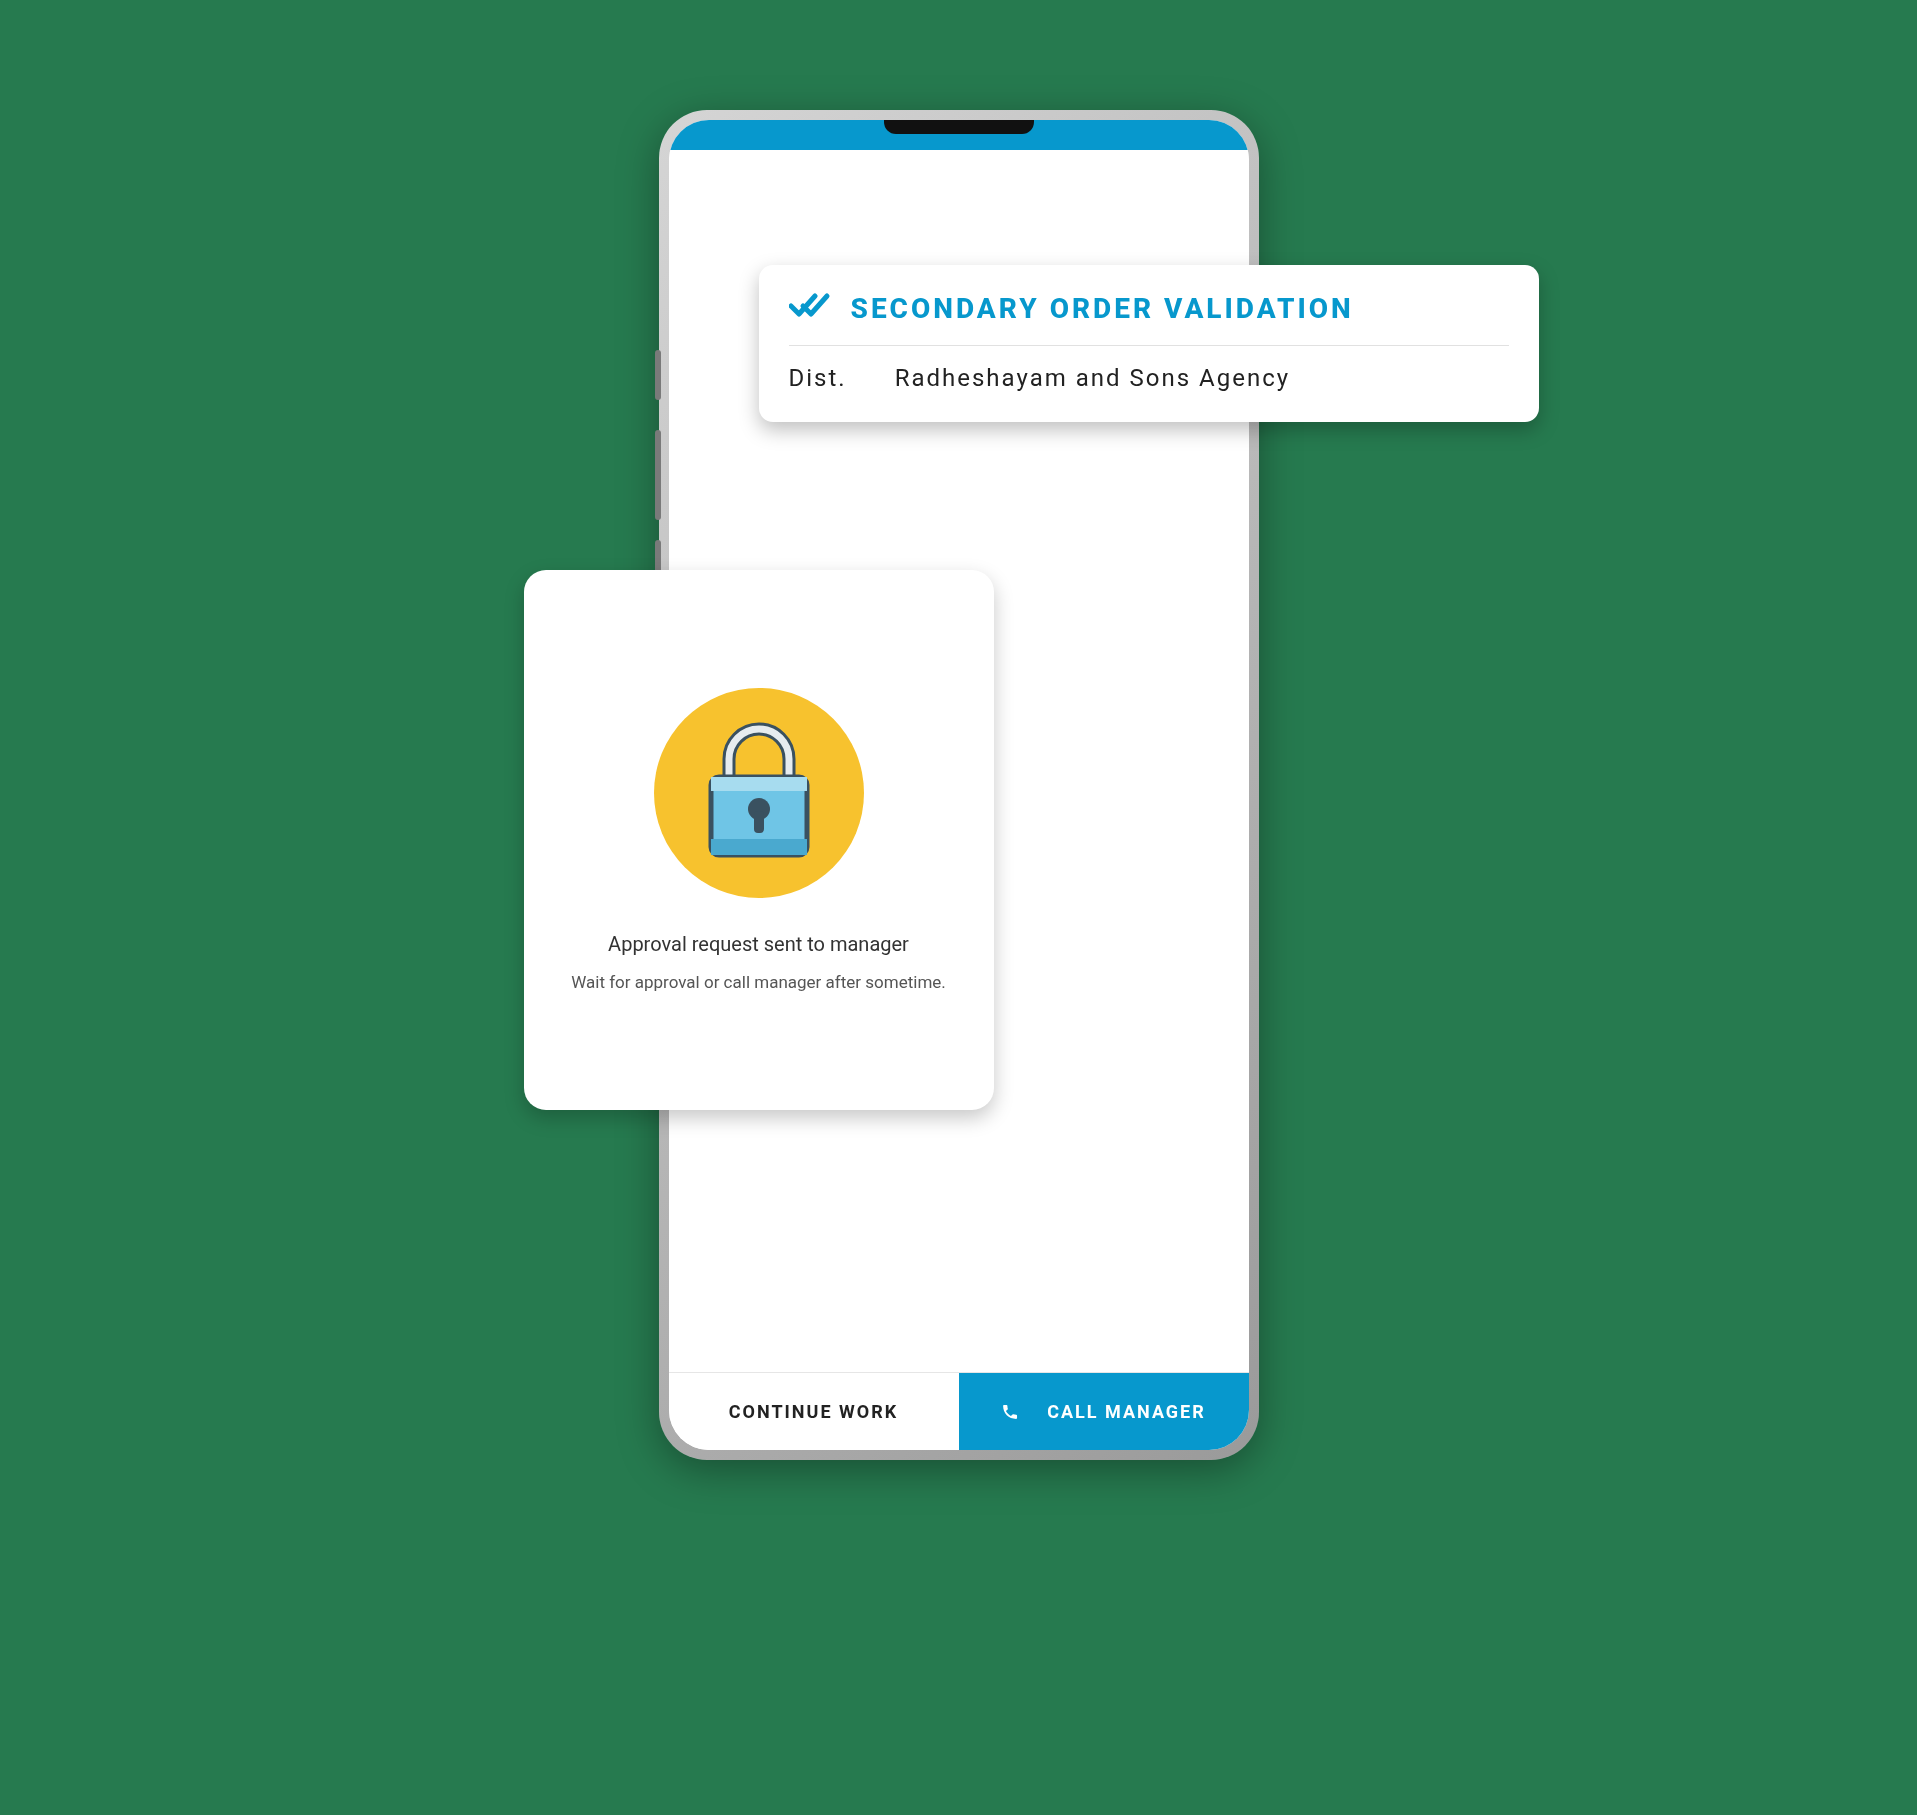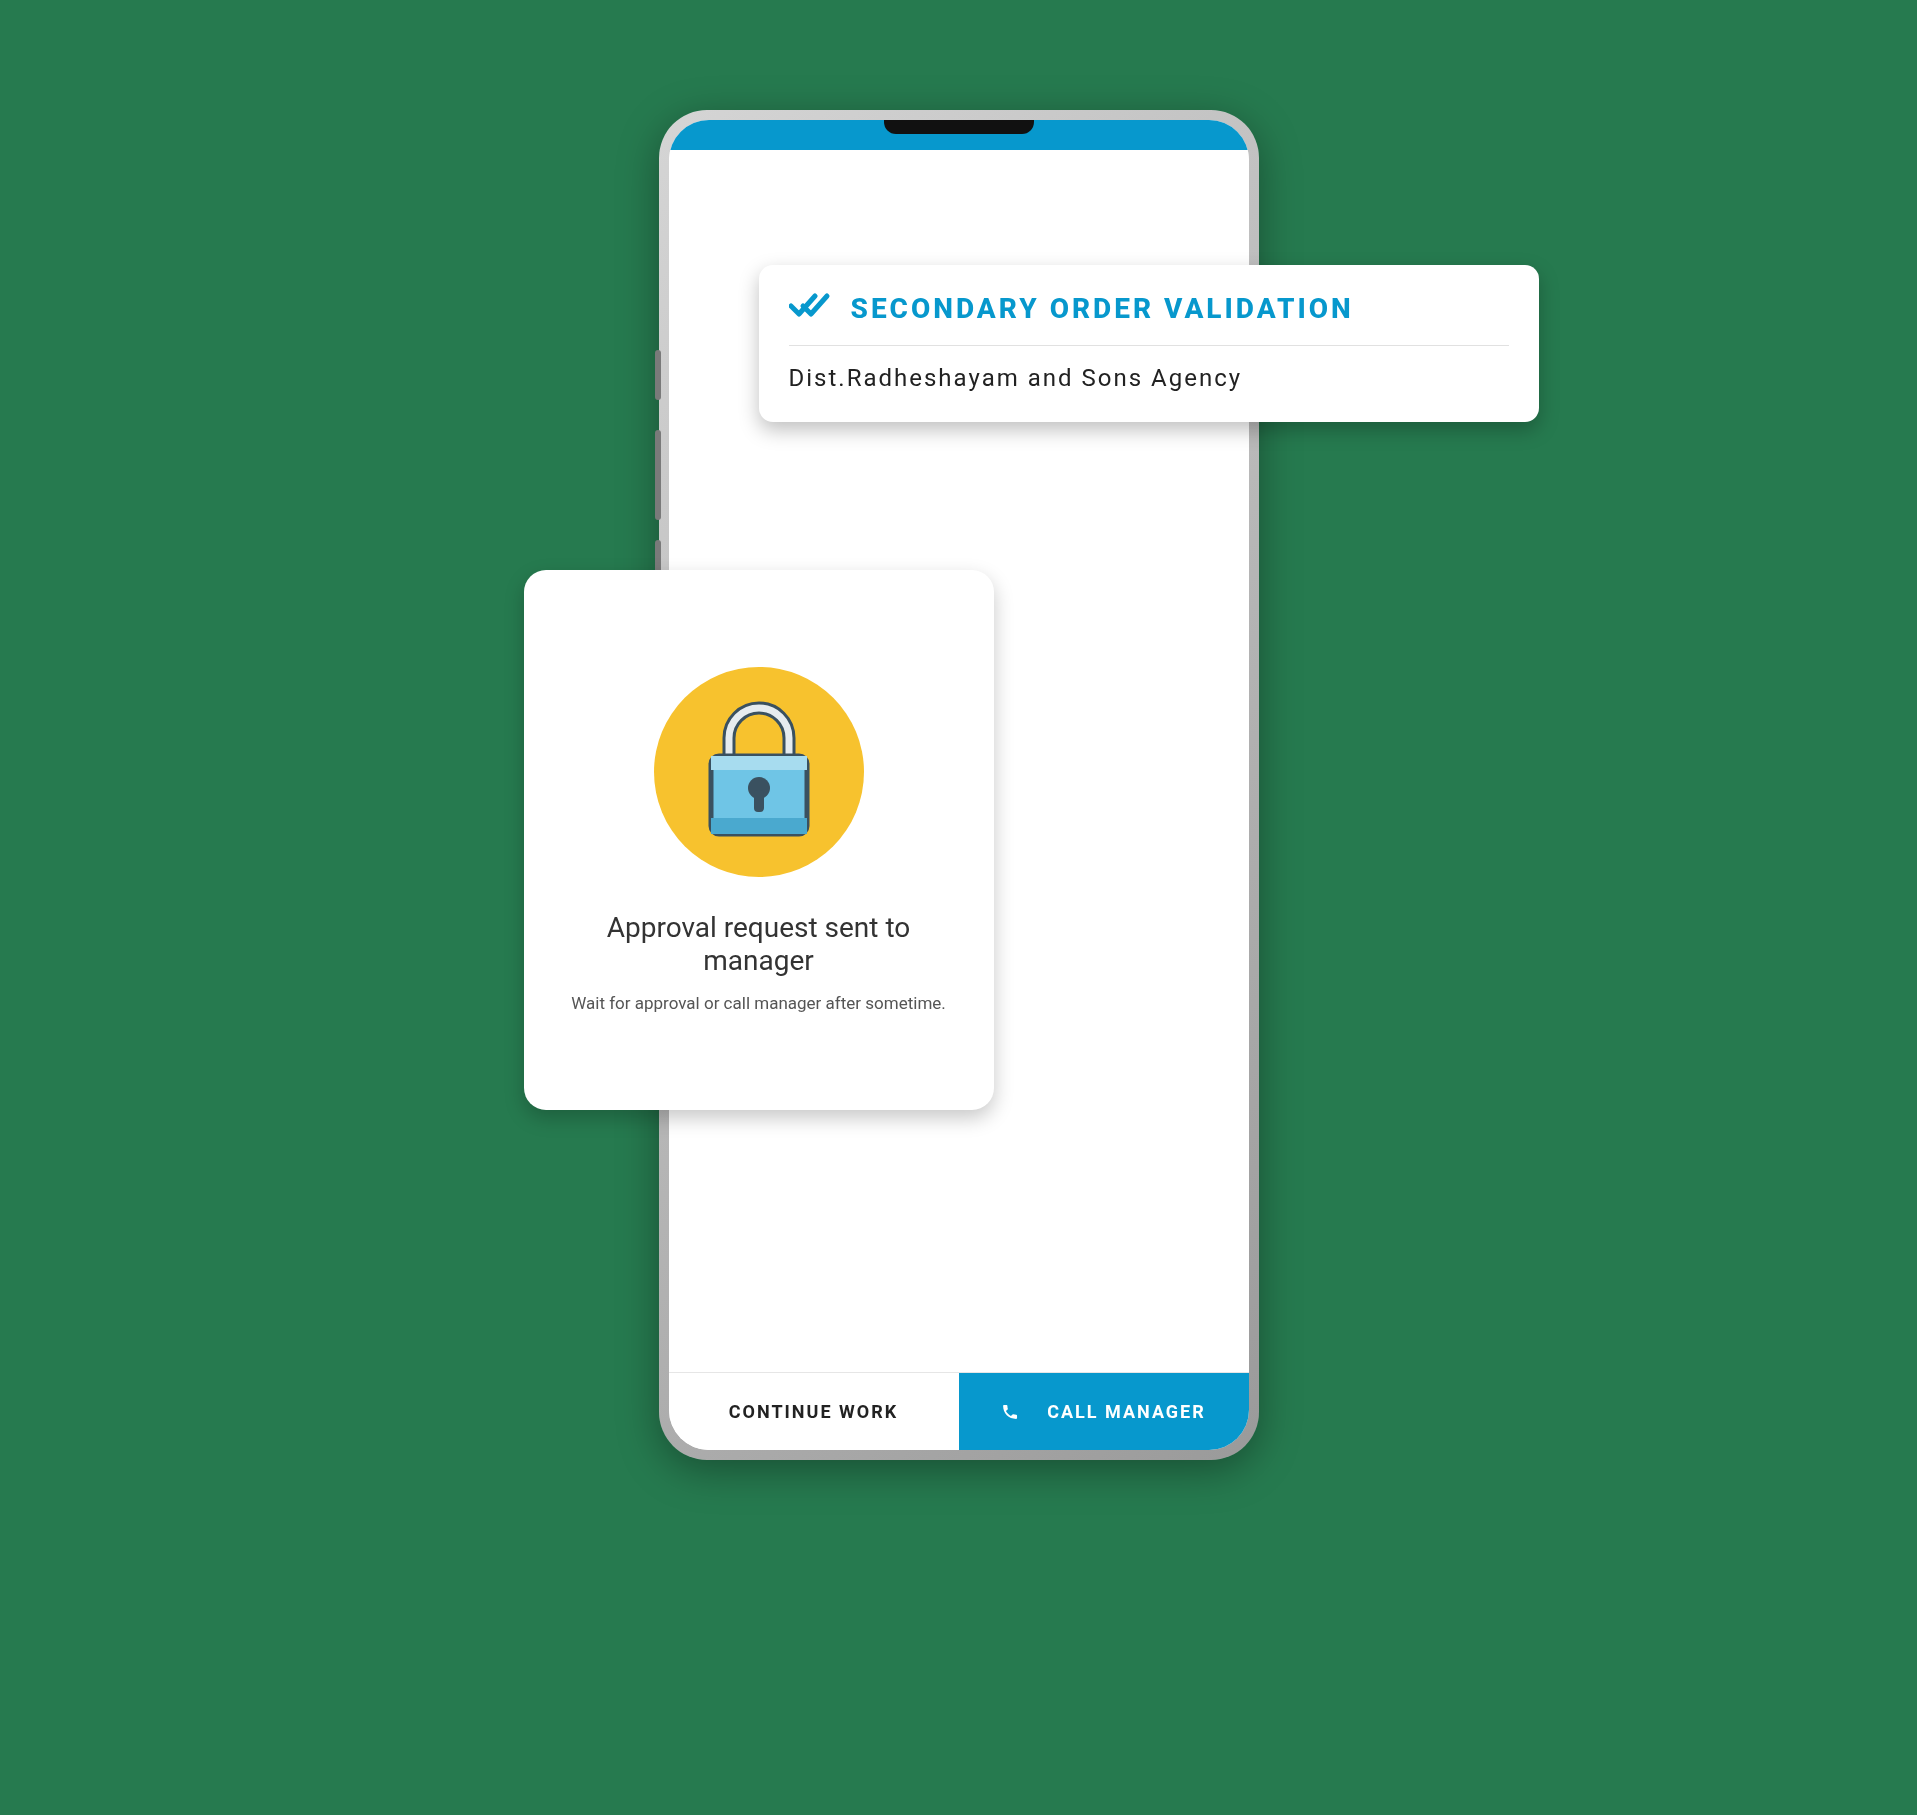--- a/index.html
+++ b/index.html
@@ -142,20 +142,21 @@
   }
   .validation-card .vc-title {
     color: #0798cd;
     font-weight: 800;
     font-size: 28px;
     letter-spacing: 3px;
     text-transform: uppercase;
   }
   .validation-card .row-bottom {
     display: flex;
+    gap: 48px;
     padding-top: 18px;
     font-size: 24px;
     color: #222;
     letter-spacing: 2px;
   }
   .validation-card .dist-label { font-weight: 400; }
   .validation-card .dist-value { font-weight: 400; }
 
   
   .approval-card {
@@ -178,21 +179,21 @@
     width: 210px;
     height: 210px;
     background: #f7c22e;
     border-radius: 50%;
     display: flex;
     align-items: center;
     justify-content: center;
     margin-bottom: 34px;
   }
   .approval-title {
-    font-size: 28px;
+    font-size: 20px;
     color: #333;
     text-align: center;
     margin-bottom: 16px;
   }
   .approval-sub {
     font-size: 17px;
     color: #555;
     text-align: center;
   }
 </style>

